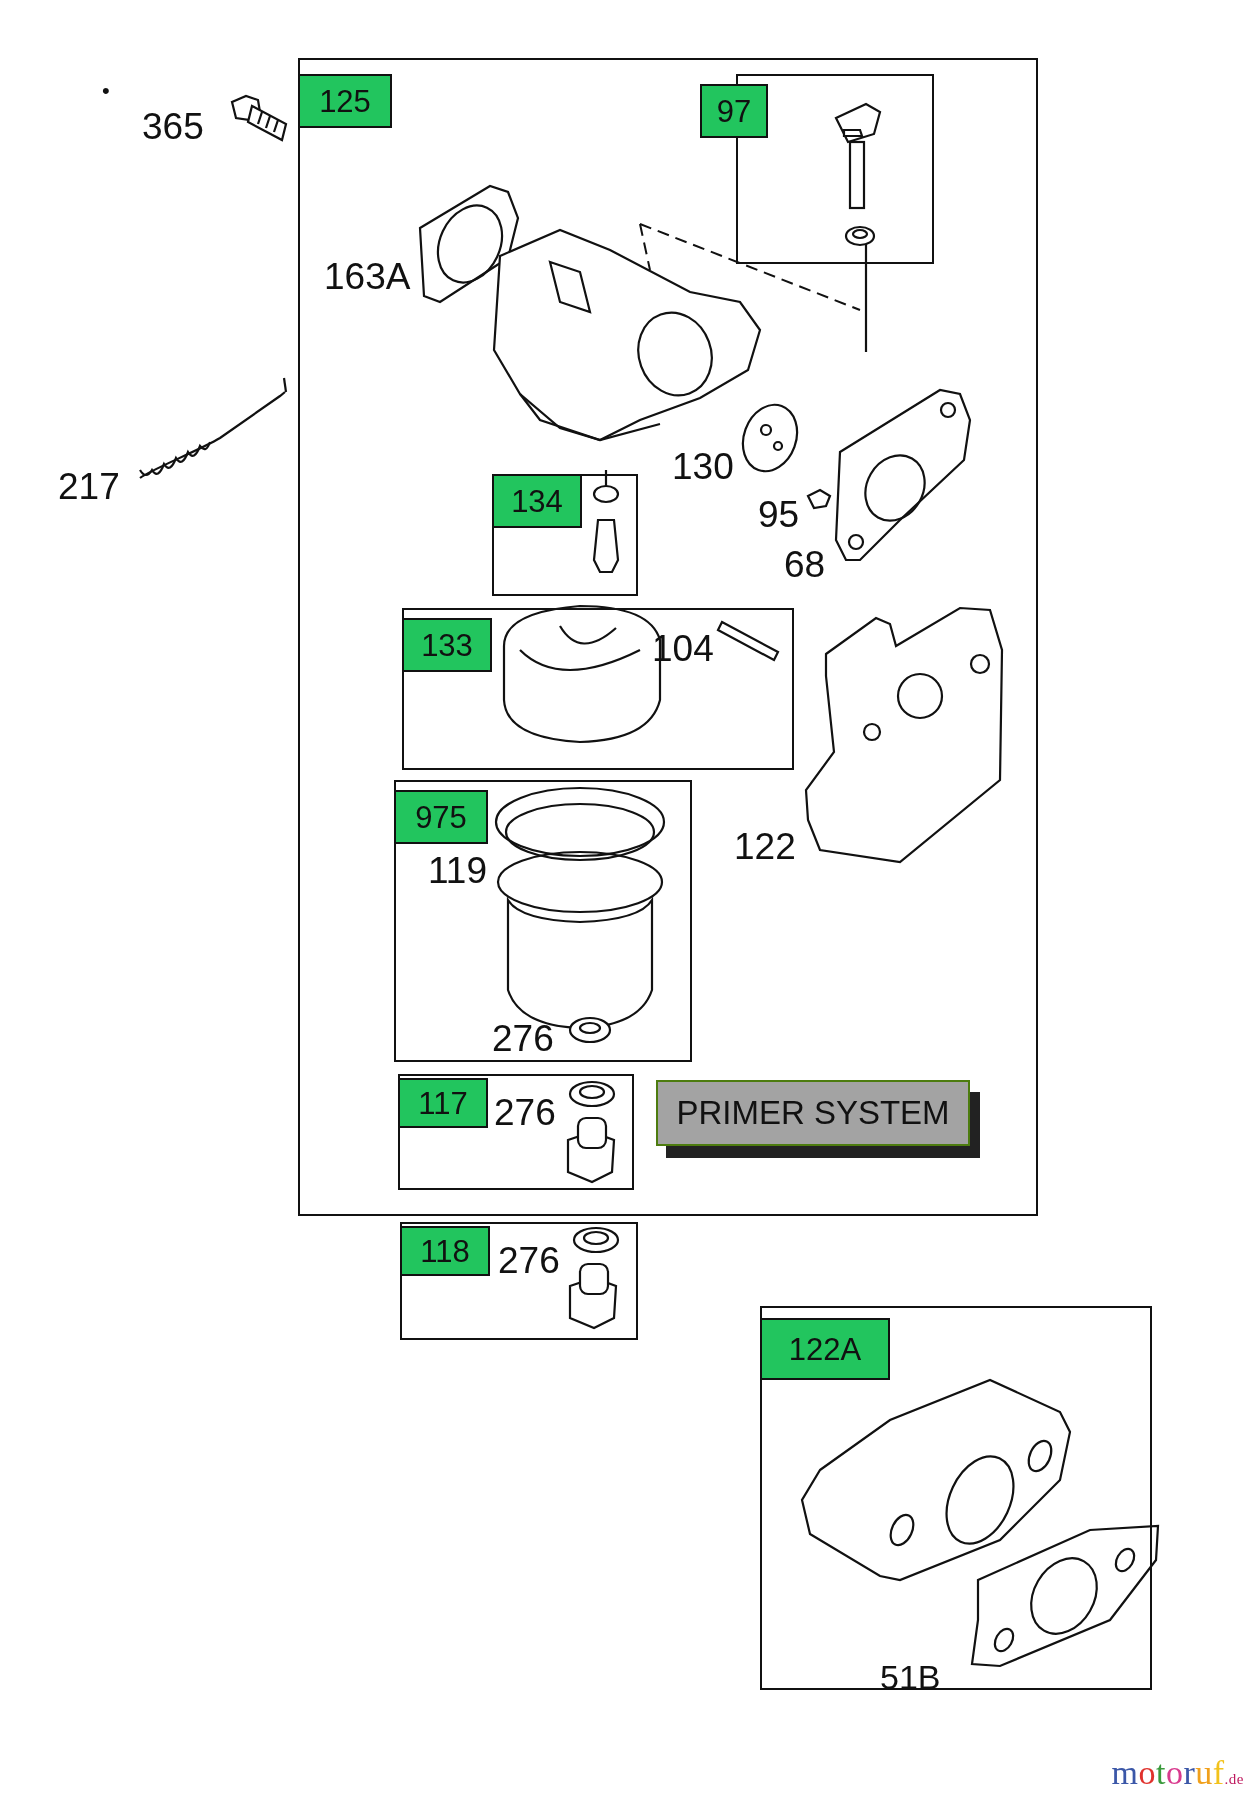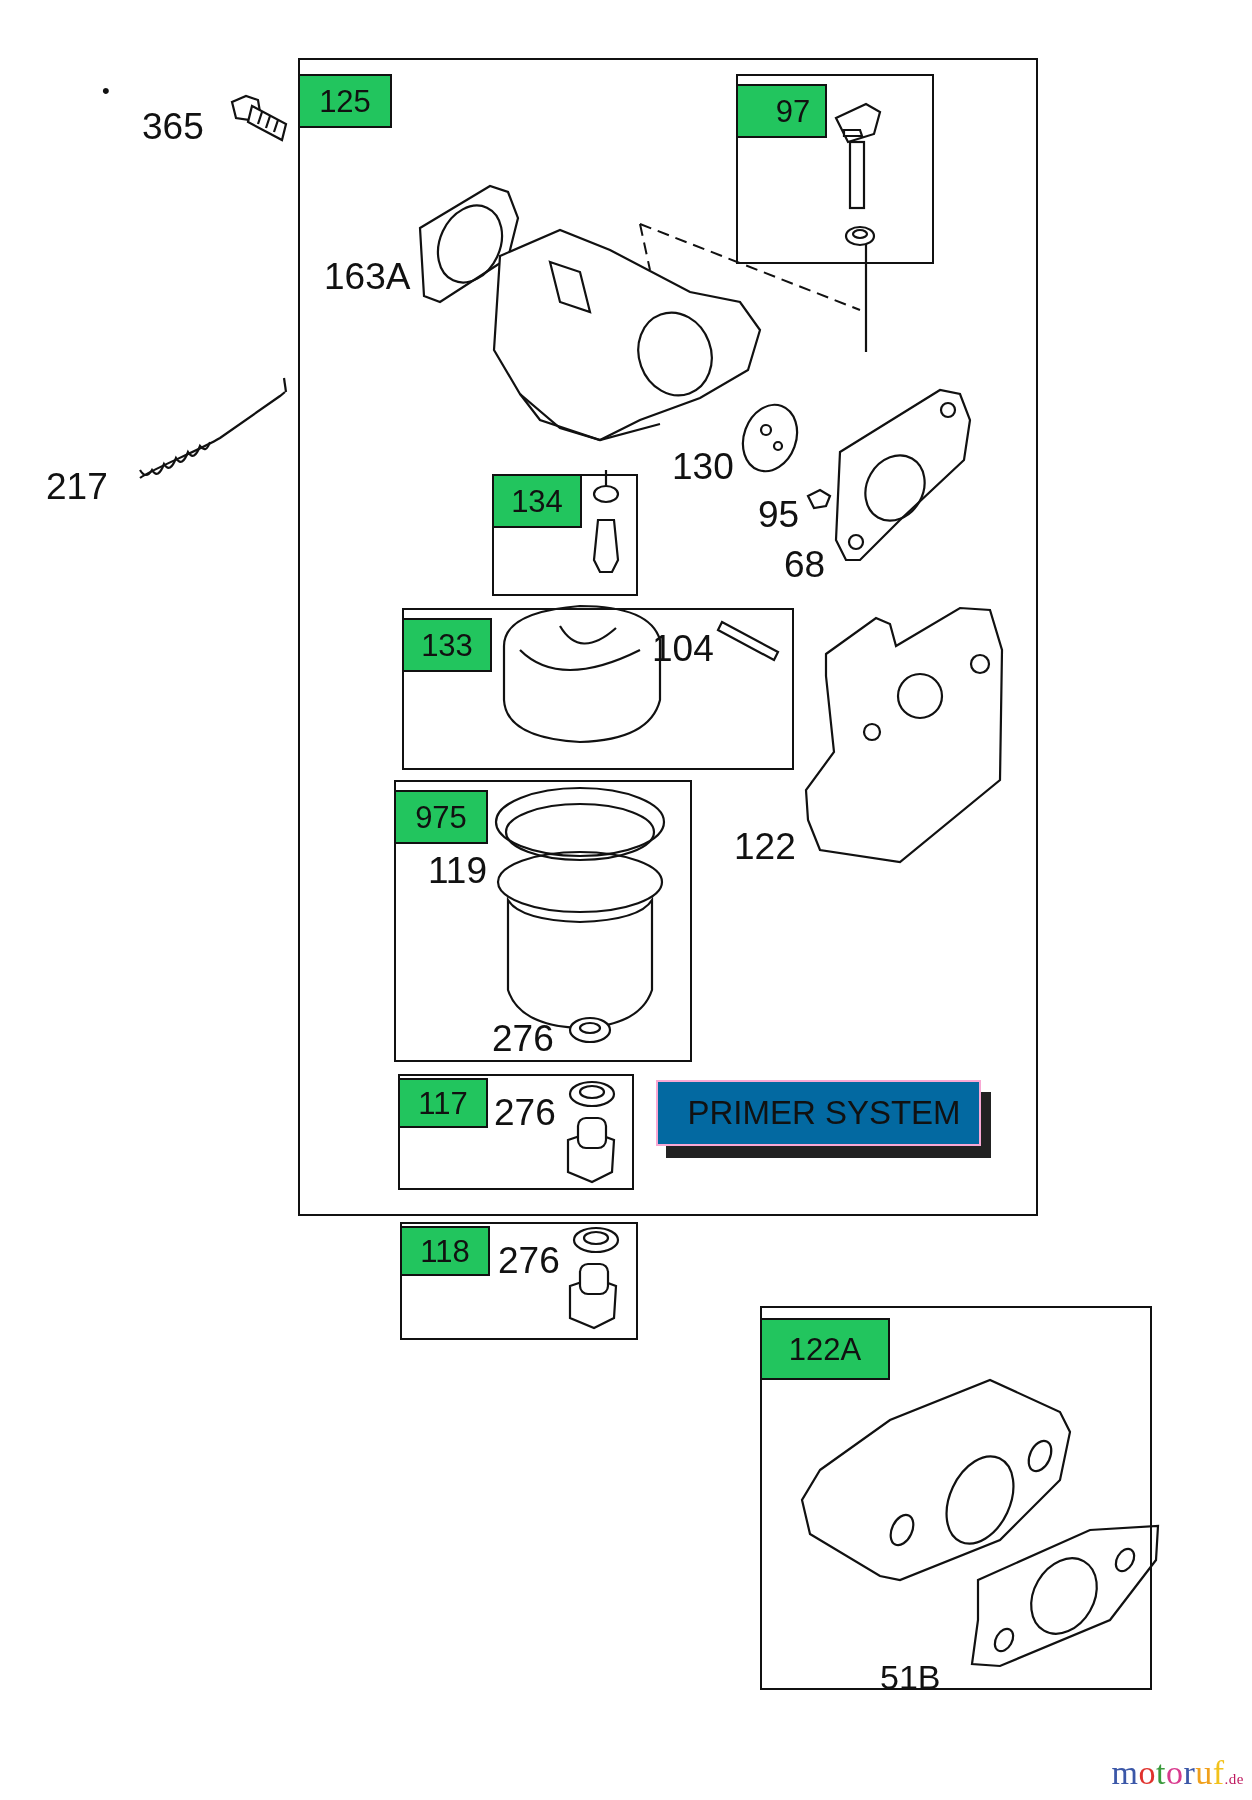--- a/index.html
+++ b/index.html
@@ -9,23 +9,23 @@
          font-family: "Liberation Sans", sans-serif; white-space: nowrap; }
   .box { position: absolute; border: 2px solid #111; background: transparent; }
   .tag { position: absolute; border: 2px solid #111; background: #22c55e; font-size: 31px;
          line-height: 1; display: flex; align-items: center; justify-content: center;
          font-family: "Liberation Sans", sans-serif; }
   svg.art { position: absolute; left: 0; top: 0; width: 1252px; height: 1800px; overflow: visible; }
   svg.art .p { fill: #fff; stroke: #111; stroke-width: 2.2; }
   svg.art .l { fill: none; stroke: #111; stroke-width: 2.2; }
   svg.art .d { fill: none; stroke: #111; stroke-width: 2; stroke-dasharray: 12 7; }
   .primer { position: absolute; left: 656px; top: 1080px; width: 310px; height: 62px;
-            border: 2px solid #f9a8d4; background: #0369a1; font-size: 33px;
+            border: 2px solid #4d7c0f; background: #a3a3a3; font-size: 33px;
             display: flex; align-items: center; justify-content: center;
-            box-shadow: 10px 12px 0 #222; font-family: "Liberation Sans", sans-serif; padding-left: 11px; }
+            box-shadow: 10px 12px 0 #222; font-family: "Liberation Sans", sans-serif; }
   .brand { position: absolute; right: 8px; bottom: 8px; font-family: "Liberation Serif", serif;
            font-size: 34px; letter-spacing: 0.5px; }
   .brand span { display: inline-block; }
   .brand .tld { font-size: 15px; color: #be185d; }
 </style>
 </head>
 <body>
 
 <svg class="art" viewBox="0 0 1252 1800">
 
@@ -144,21 +144,21 @@
     <ellipse class="l" cx="1064" cy="1596" rx="30" ry="40" transform="rotate(30 1064 1596)"></ellipse>
     <ellipse class="l" cx="1125" cy="1560" rx="8" ry="12" transform="rotate(30 1125 1560)"></ellipse>
     <ellipse class="l" cx="1004" cy="1640" rx="8" ry="12" transform="rotate(30 1004 1640)"></ellipse>
   </g>
 </svg>
 
 <div class="box" style="left:298px;top:58px;width:736px;height:1154px;"></div>
 <div class="tag" style="left:298px;top:74px;width:90px;height:50px;">125</div>
 
 <div class="box" style="left:736px;top:74px;width:194px;height:186px;"></div>
-<div class="tag" style="left:736px;top:84px;width:64px;height:50px;padding-left:23px;">97</div>
+<div class="tag" style="left:700px;top:84px;width:64px;height:50px;">97</div>
 
 <div class="box" style="left:492px;top:474px;width:142px;height:118px;"></div>
 <div class="tag" style="left:492px;top:474px;width:86px;height:50px;">134</div>
 
 <div class="box" style="left:402px;top:608px;width:388px;height:158px;"></div>
 <div class="tag" style="left:402px;top:618px;width:86px;height:50px;">133</div>
 
 <div class="box" style="left:394px;top:780px;width:294px;height:278px;"></div>
 <div class="tag" style="left:394px;top:790px;width:90px;height:50px;">975</div>
 
@@ -166,21 +166,21 @@
 <div class="tag" style="left:398px;top:1078px;width:86px;height:46px;">117</div>
 
 <div class="box" style="left:400px;top:1222px;width:234px;height:114px;"></div>
 <div class="tag" style="left:400px;top:1226px;width:86px;height:46px;">118</div>
 
 <div class="box" style="left:760px;top:1306px;width:388px;height:380px;"></div>
 <div class="tag" style="left:760px;top:1318px;width:126px;height:58px;">122A</div>
 
 <span class="lbl" style="left:102px;top:80px;font-size:22px;">•</span>
 <span class="lbl" style="left:142px;top:108px;">365</span>
-<span class="lbl" style="left:46px;top:468px;">217</span>
+<span class="lbl" style="left:58px;top:468px;">217</span>
 <span class="lbl" style="left:324px;top:258px;">163A</span>
 <span class="lbl" style="left:672px;top:448px;">130</span>
 <span class="lbl" style="left:758px;top:496px;">95</span>
 <span class="lbl" style="left:784px;top:546px;">68</span>
 <span class="lbl" style="left:652px;top:630px;">104</span>
 <span class="lbl" style="left:734px;top:828px;">122</span>
 <span class="lbl" style="left:428px;top:852px;">119</span>
 <span class="lbl" style="left:492px;top:1020px;">276</span>
 <span class="lbl" style="left:494px;top:1094px;">276</span>
 <span class="lbl" style="left:498px;top:1242px;">276</span>

